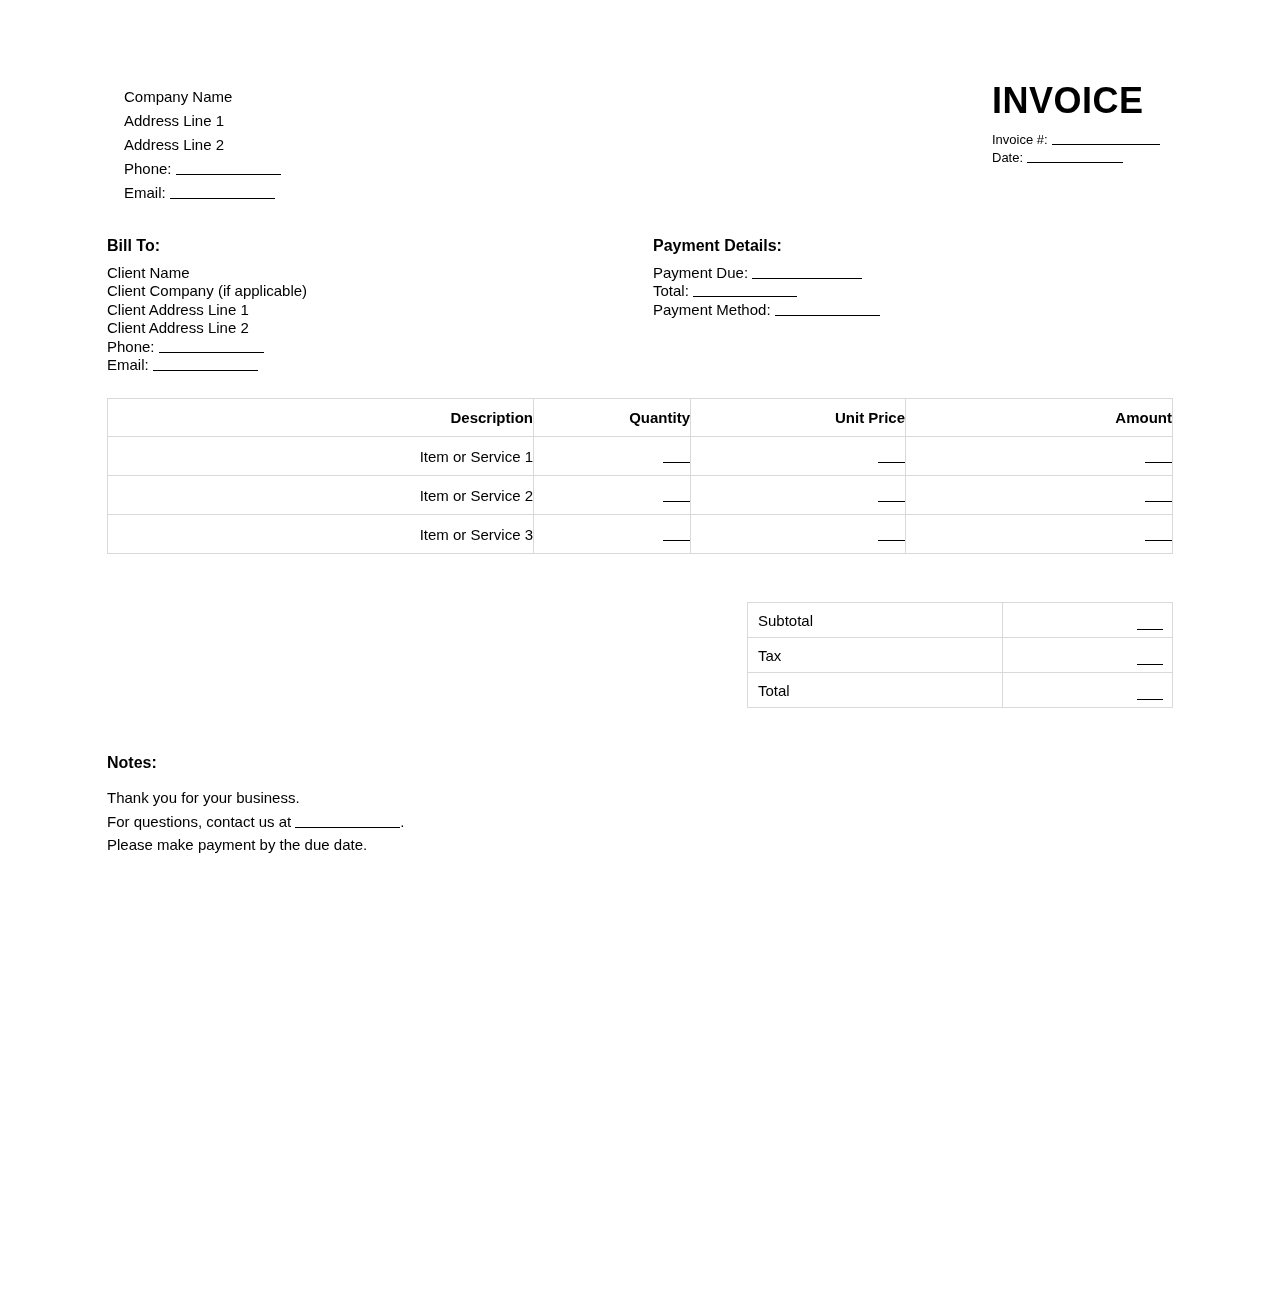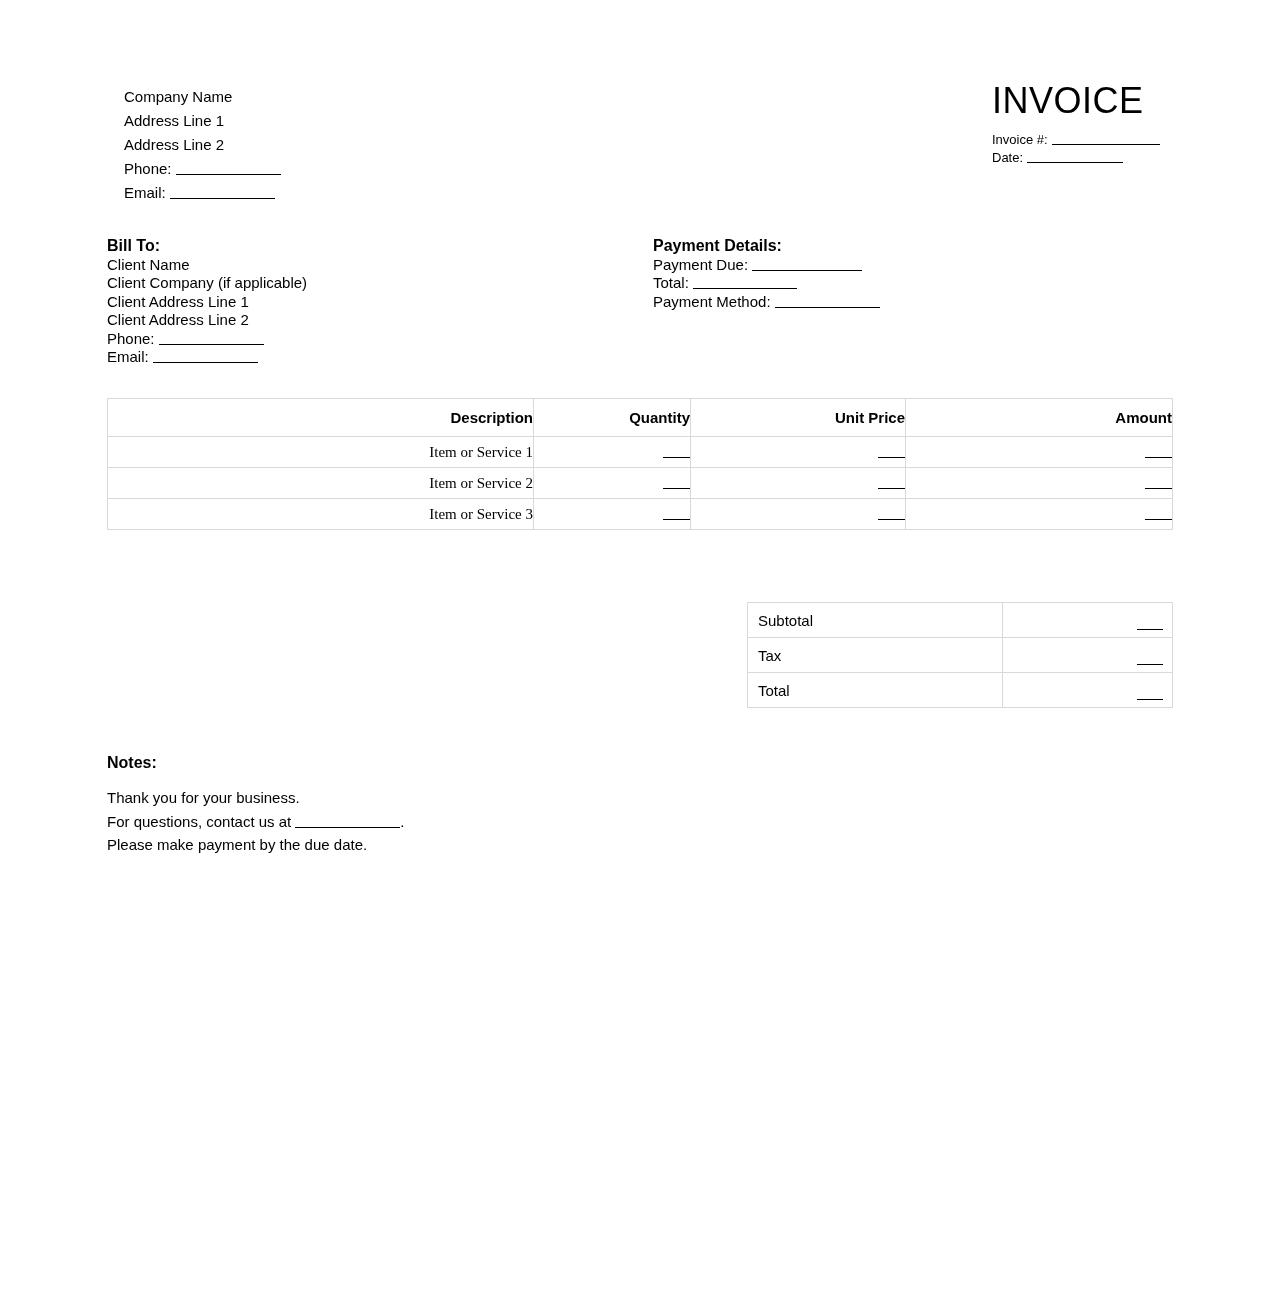--- a/index.html
+++ b/index.html
@@ -29,46 +29,46 @@
   .blank.w110 { width: 110px; }
   .blank.w104 { width: 104px; }
   .blank.w27  { width: 27px; margin-left: 0; }
   .blank.w26  { width: 26px; margin-left: 0; }
 
   
   .company-block { left: 124px; top: 85px; font-size: 15px; line-height: 24px; }
 
   
   .invoice-block { left: 992px; top: 82px; width: 182px; }
-  .invoice-title { font-size: 36px; font-weight: normal; letter-spacing: 0.5px; line-height: 38px; }
+  .invoice-title { font-size: 36px; font-weight: bold; letter-spacing: 0.5px; line-height: 38px; }
   .invoice-meta  { margin-top: 11px; font-size: 13px; line-height: 17.5px; white-space: nowrap; }
 
   
-  .section-heading { font-size: 16px; font-weight: bold; line-height: 20px; }
+  .section-heading { font-size: 16px; font-weight: bold; line-height: 20px; margin-bottom: 8px; }
   .info-lines { font-size: 15px; line-height: 18.4px; }
   .billto-block  { left: 107px; top: 236px; }
   .payment-block { left: 653px; top: 236px; }
 
   
   .items-table {
     left: 107px; top: 398px;
     width: 1065px;
     border-collapse: collapse;
     table-layout: fixed;
     font-size: 15px;
   }
   .items-table th, .items-table td {
     border: 1px solid #d9d9d9;
     text-align: right;
     font-weight: normal;
     padding: 0 0 0 10px;
     vertical-align: middle;
   }
   .items-table th { font-weight: bold; height: 38px; }
-  .items-table td { height: 31px; font-family: Liberation Serif, serif; }
+  .items-table td { height: 39px; }
   .col-desc { width: 426px; }
   .col-qty  { width: 157px; }
   .col-unit { width: 215px; }
   .col-amt  { width: 267px; }
 
   
   .summary-table {
     left: 747px; top: 602px;
     width: 425px;
     border-collapse: collapse;

